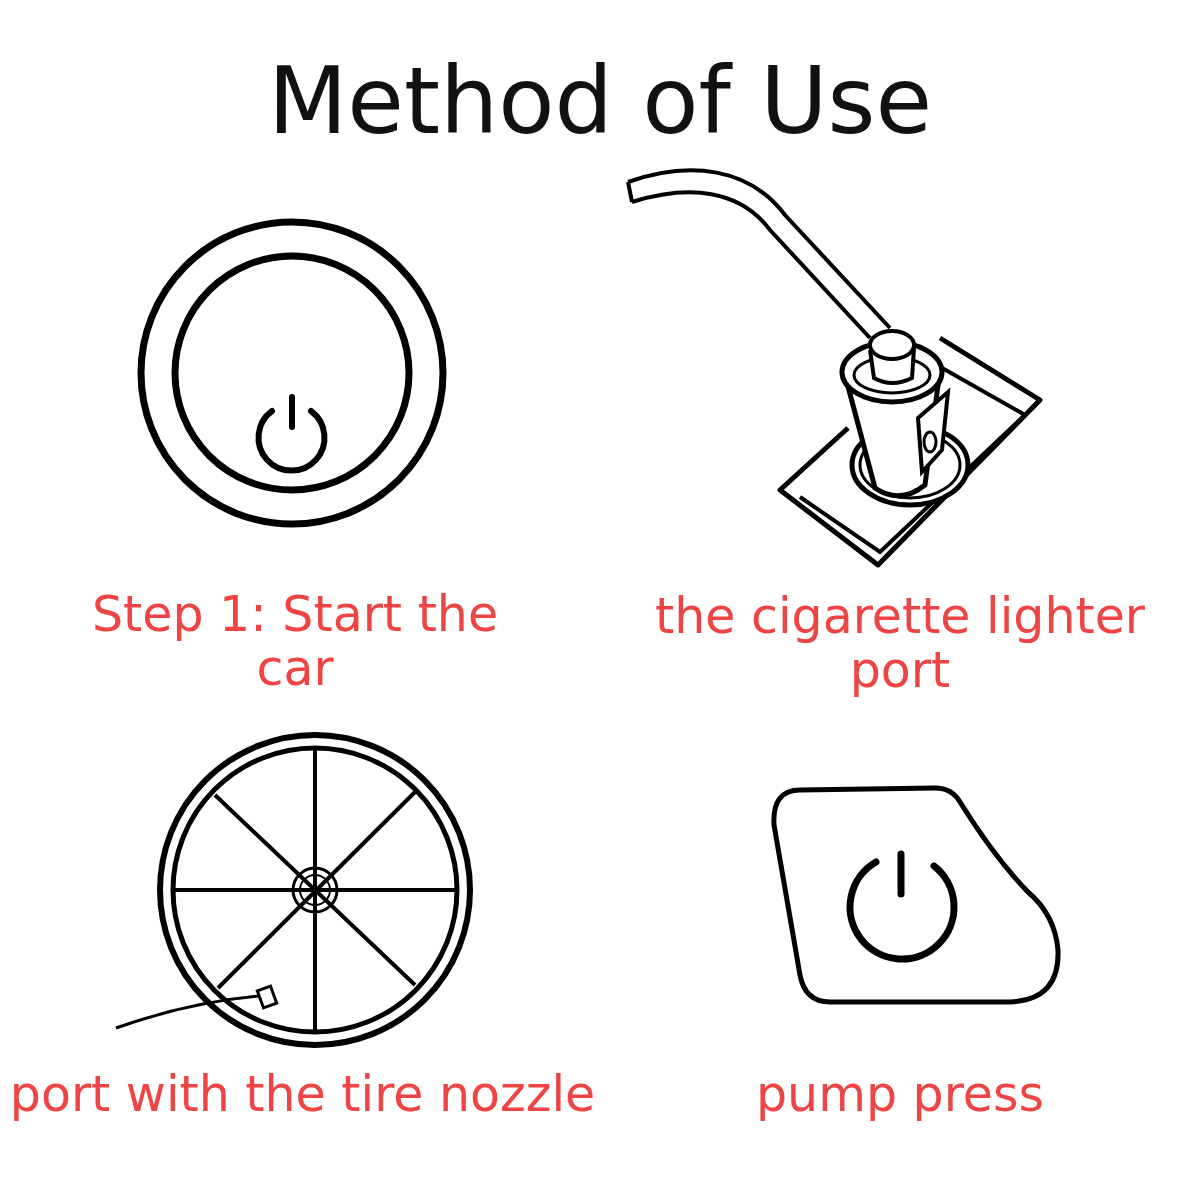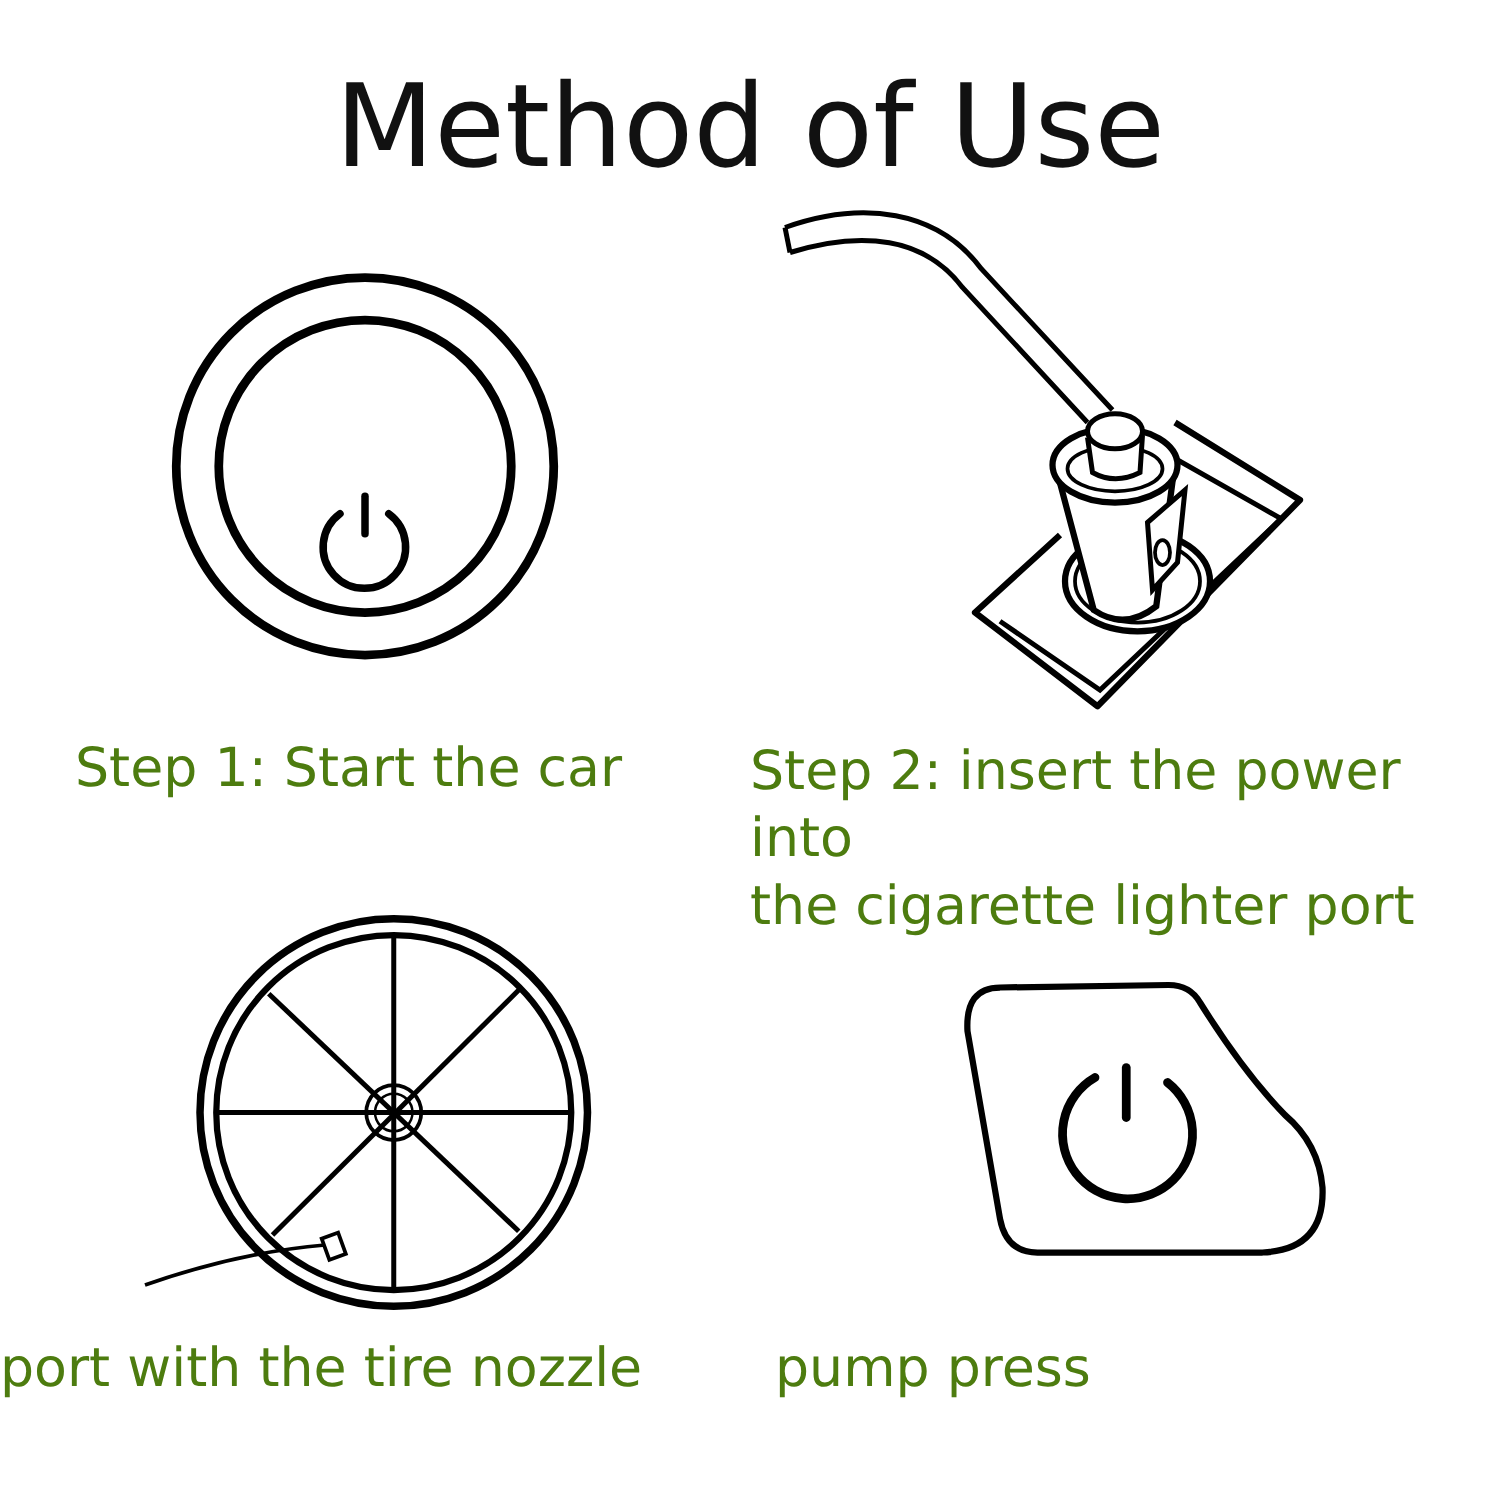--- a/index.html
+++ b/index.html
@@ -1,20 +1,20 @@
 <!DOCTYPE html>
 <html><head>
 <meta charset="utf-8">
 <style>
   html, body { margin: 0; padding: 0; background: #ffffff; }
   body { width: 1200px; height: 1200px; position: relative; overflow: hidden;
          font-family: "DejaVu Sans", "Liberation Sans", sans-serif; color: #111; }
   .title { position: absolute; left: 0; top: 48px; width: 1200px; text-align: center;
            font-size: 92px; font-weight: 500; letter-spacing: 0px; }
-  .caption { position: absolute; font-size: 43px; line-height: 54px; color: #4d7c0f; }
+  .caption { position: absolute; text-align: center; font-size: 49px; line-height: 54px; color: #ef4444; }
   svg { position: absolute; overflow: visible; }
 </style>
 </head>
 <body>
 
 <div class="title">Method of Use</div>
 
 <svg style="left:135px;top:215px" width="320" height="320" viewBox="0 0 320 320">
   <circle cx="157" cy="158" r="151" fill="none" stroke="#000" stroke-width="7"></circle>
   <circle cx="157" cy="158" r="117" fill="none" stroke="#000" stroke-width="7"></circle>
@@ -63,21 +63,20 @@
 <svg style="left:760px;top:770px" width="310" height="250" viewBox="0 0 310 250">
   <path d="M 40 20 L 175 18 Q 192 18 200 32 Q 235 88 268 122 Q 295 145 298 180 Q 300 230 250 232 L 70 232 Q 45 232 40 205 L 14 55 Q 12 20 40 20 Z" fill="none" stroke="#000" stroke-width="5"></path>
   <path d="M 116 92 A 52 52 0 1 0 174 96" fill="none" stroke="#000" stroke-width="7" stroke-linecap="round"></path>
   <line x1="141" y1="84" x2="141" y2="124" stroke="#000" stroke-width="7" stroke-linecap="round"></line>
 </svg>
 
 <div class="caption" style="left:60px;top:588px;width:470px;">
   <div>Step 1: Start the car</div>
 </div>
 <div class="caption" style="left:600px;top:590px;width:600px;">
-  <div>Step 2: insert the power into</div>
   <div>the cigarette lighter port</div>
 </div>
 <div class="caption" style="left:0px;top:1068px;width:605px;">
   <div>port with the tire nozzle</div>
 </div>
 <div class="caption" style="left:620px;top:1068px;width:560px;">
   <div>pump press</div>
 </div>
 
 </body></html>

